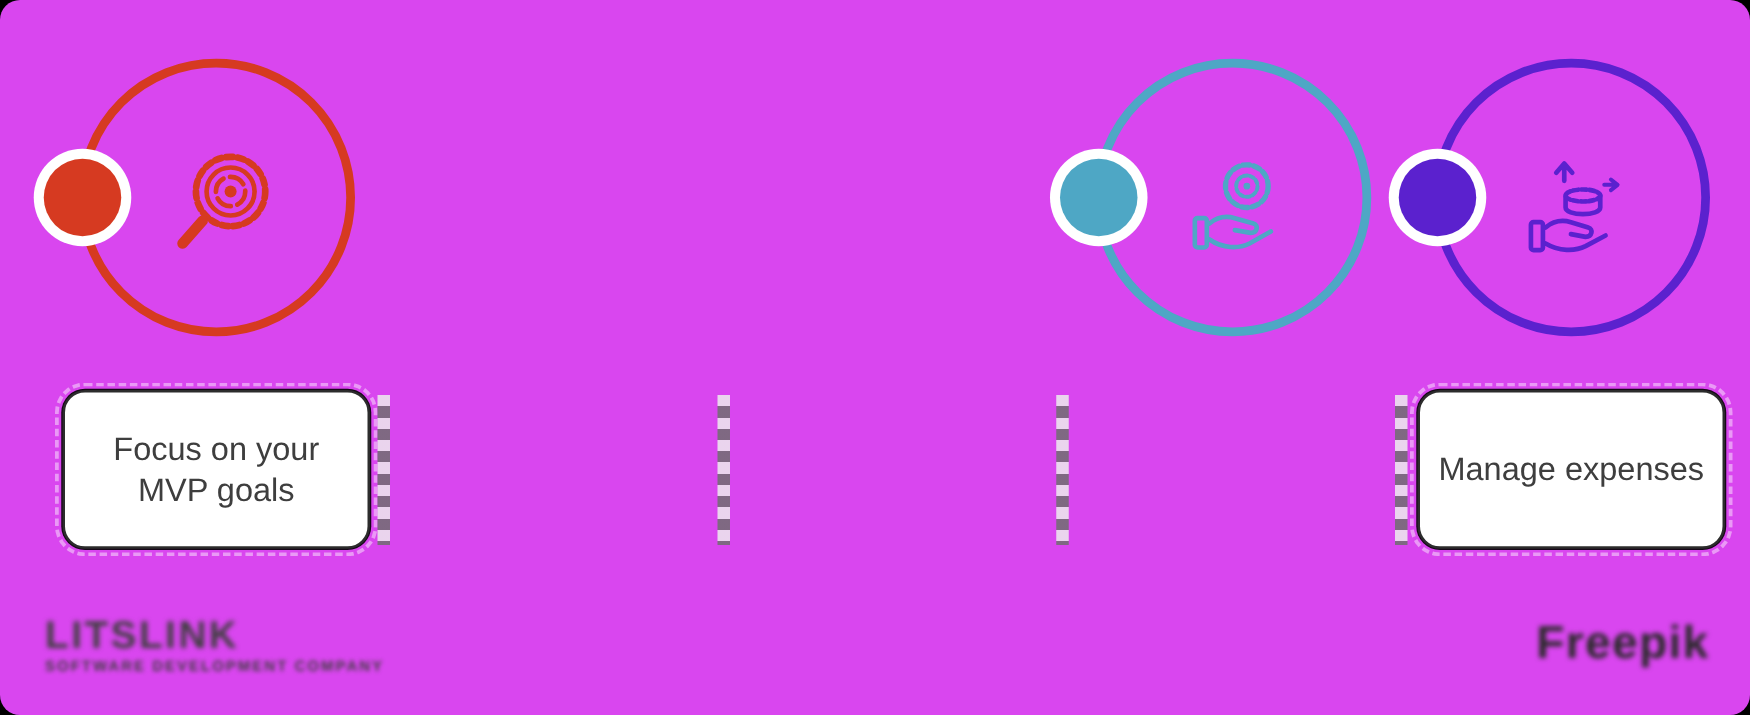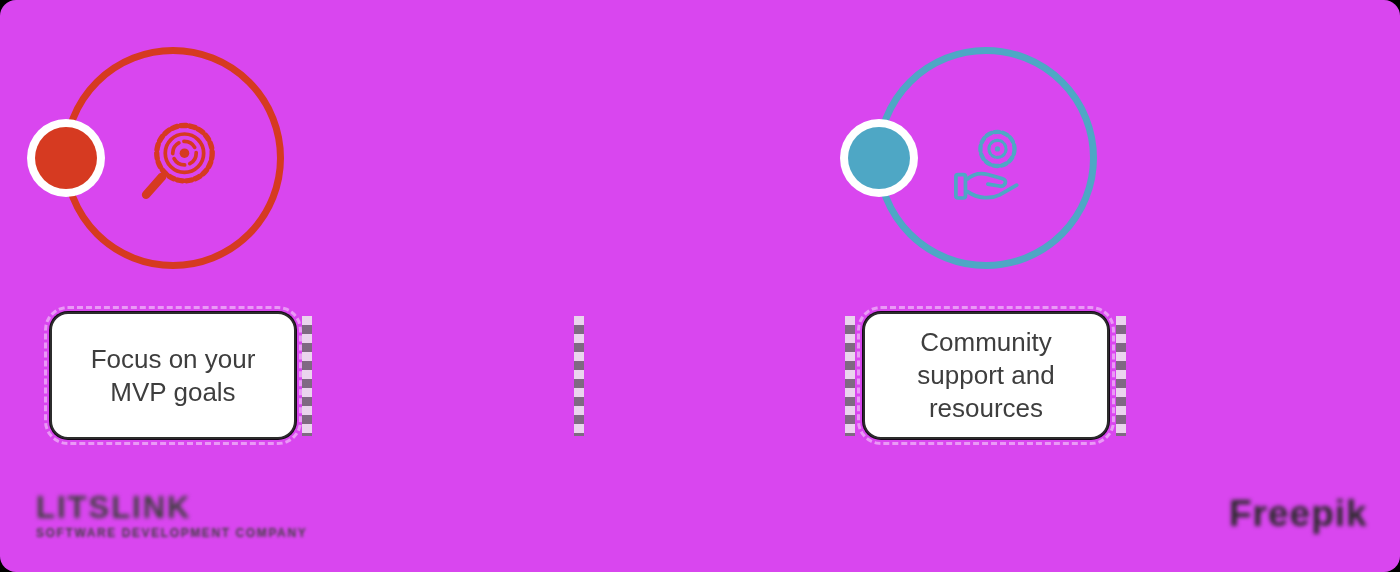--- a/index.html
+++ b/index.html
@@ -96,25 +96,43 @@
           <circle cx="52" cy="29" r="2.5" fill="currentColor" stroke="none"></circle>
           <path d="M24 57 c6 -5 12 -6 19 -4 l14 4 c4 1 3 7 -2 7 l-12 -2" stroke-width="3.5"></path>
           <path d="M24 69 c10 7 22 7 30 3 l16 -9" stroke-width="3.5"></path>
           <rect x="13" y="53" width="9" height="22" rx="2" stroke-width="3.5"></rect>
         </svg>
       </div>
       <div class="badge">
         <div class="dot"></div>
       </div>
     </div>
+  </section>
+
+  <section class="col col4" style="--c: #5b21ce;">
+    <div class="ring">
+      <div class="icon-wrap">
+        <svg class="ic" width="96" height="96" viewBox="0 0 90 90">
+          <path d="M36 25 v-12 m-6 6 l6 -7 6 7" stroke-width="3.5"></path>
+          <path d="M66 28 h9 m-4 -4 l5 4 -5 4" stroke-width="3"></path>
+          <ellipse cx="50" cy="36" rx="13" ry="4.5" stroke-width="3.5" stroke-dasharray="4 2"></ellipse>
+          <path d="M37 36 v9 c0 3 6 5 13 5 s13 -2 13 -5 v-9" stroke-width="3.5"></path>
+          <path d="M22 60 c6 -5 12 -6 19 -4 l13 4 c4 1 3 7 -2 7 l-11 -2" stroke-width="3.5"></path>
+          <path d="M22 72 c10 6 22 6 30 2 l15 -8" stroke-width="3.5"></path>
+          <rect x="11" y="56" width="9" height="21" rx="2" stroke-width="3.5"></rect>
+        </svg>
+      </div>
+      <div class="badge">
+        <div class="dot"></div>
+      </div>
+    </div>
     <div class="card">
-      <span>Community support and resources</span>
+      <span>Manage expenses</span>
     </div>
   </section>
-
 
   <div class="connector conn0"></div>
   <div class="connector conn1"></div>
   <div class="connector conn2"></div>
   <div class="connector conn3"></div>
 
   <div class="logo-left">LITSLINK</div>
   <div class="logo-tagline">SOFTWARE DEVELOPMENT COMPANY</div>
   <div class="logo-right">Freepik</div>
 

